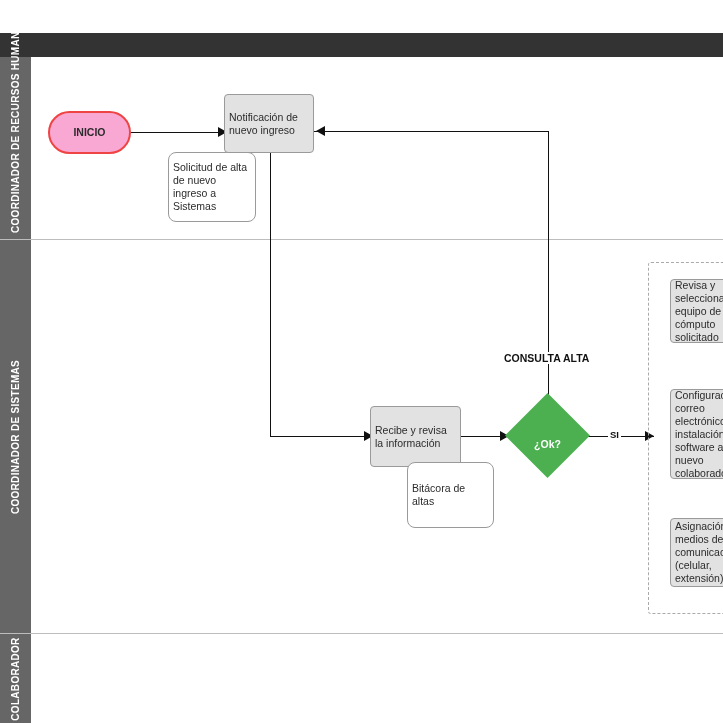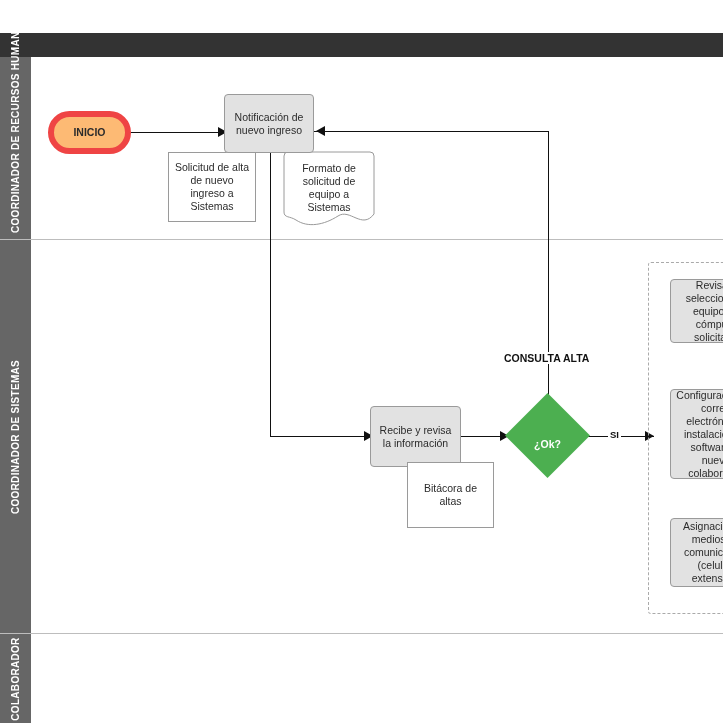--- a/index.html
+++ b/index.html
@@ -82,42 +82,41 @@
     background: #ffffff;
   }
 
   
   .node {
     position: absolute;
     box-sizing: border-box;
     display: flex;
     align-items: center;
     justify-content: center;
-    text-align: center;
     font-size: 10.5px;
     line-height: 13px;
     color: #2b2b2b;
     padding: 2px 4px;
   }
   .node-terminator {
-    background: #fdba74;
-    border: 6px solid #ef4444;
+    background: #f9a8d4;
+    border: 2px solid #ef4444;
     border-radius: 22px;
     font-weight: bold;
     font-size: 10.5px;
   }
   .node-process {
     background: #e2e2e2;
     border: 1px solid #9a9a9a;
     border-radius: 4px;
   }
   .node-doc {
     background: #ffffff;
     border: 1px solid #9a9a9a;
-    border-radius: 0;
+    border-radius: 8px;
   }
   .node-decision-wrap {
     position: absolute;
   }
   .node-decision-shape {
     position: absolute;
     left: 0; top: 0;
     width: 100%; height: 100%;
     background: #4caf50;
     transform: rotate(45deg) scale(0.707);
@@ -261,29 +260,20 @@
   <div class="dashed-group" style="left:648px; top:262px; width:150px; height:352px;"></div>
 
   <div class="node node-terminator" style="left:48px; top:111px; width:83px; height:43px;">
     <span>INICIO</span>
   </div>
 
   <div class="node node-doc" style="left:168px; top:152px; width:88px; height:70px;">
     <span>Solicitud de alta de nuevo ingreso a Sistemas</span>
   </div>
 
-  <div style="position:absolute; left:284px; top:152px; width:90px; height:73px;">
-    <svg class="doc-wave" viewBox="0 0 90 73" preserveAspectRatio="none">
-      <path d="M4,0 L86,0 Q90,0 90,4 L90,62
-               C78,78 66,56 54,64
-               C40,73 24,76 12,68
-               C6,64 0,66 0,60 L0,4 Q0,0 4,0 Z" fill="#ffffff" stroke="#9a9a9a" stroke-width="1"></path>
-    </svg>
-    <div class="doc-wave-text">Formato de solicitud de equipo a Sistemas</div>
-  </div>
 
   <div class="node node-process" style="left:224px; top:94px; width:90px; height:59px;">
     <span>Notificación de nuevo ingreso</span>
   </div>
 
   <div class="node node-process" style="left:370px; top:406px; width:91px; height:61px;">
     <span>Recibe y revisa la información</span>
   </div>
 
   <div class="node node-doc" style="left:407px; top:462px; width:87px; height:66px;">

